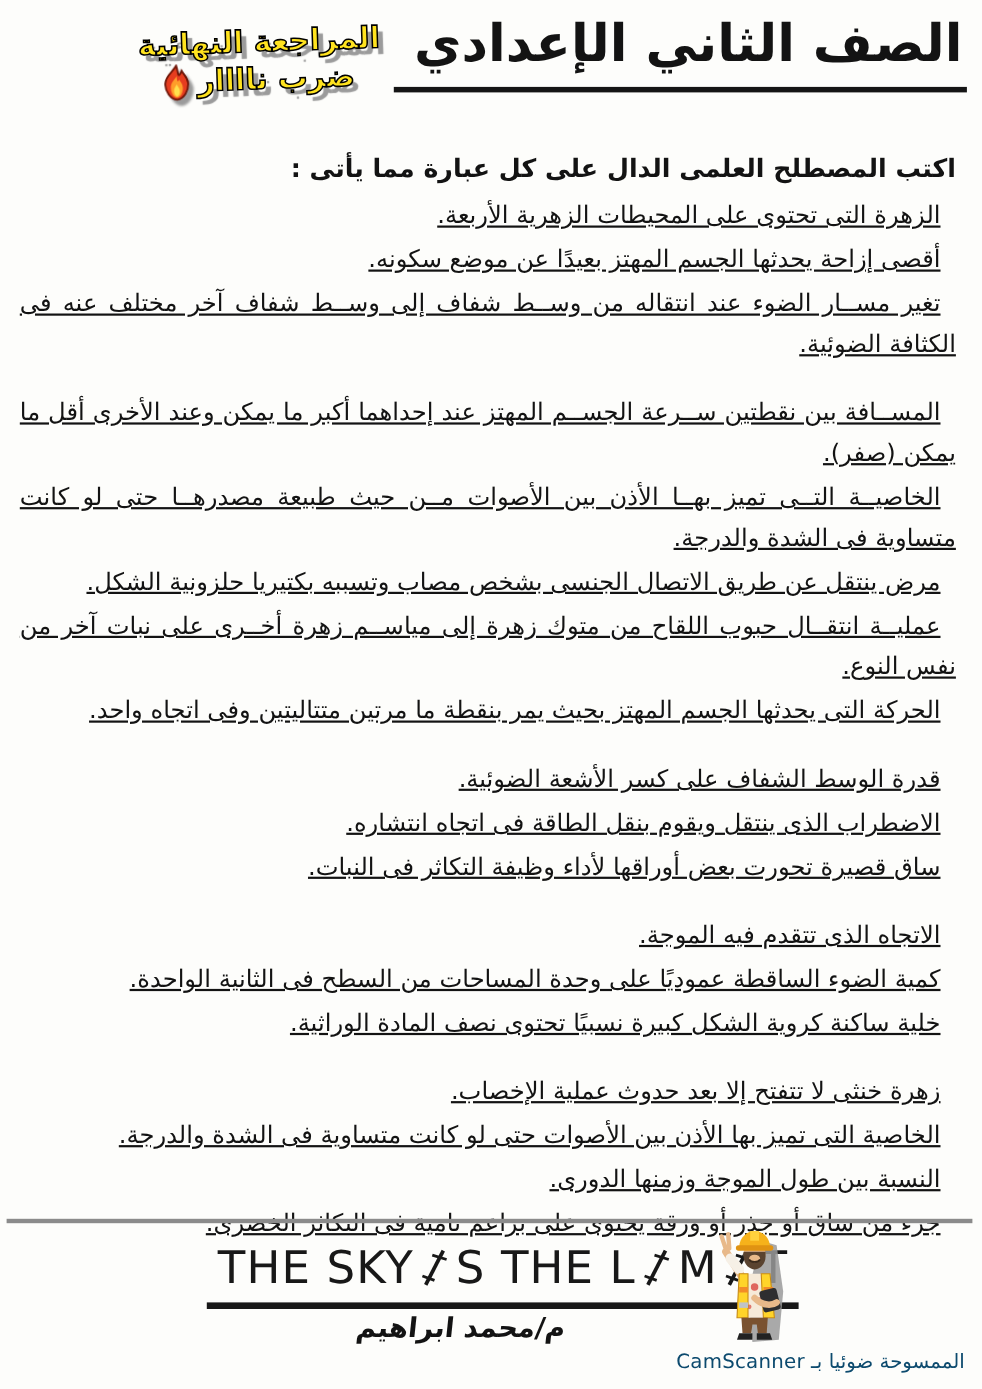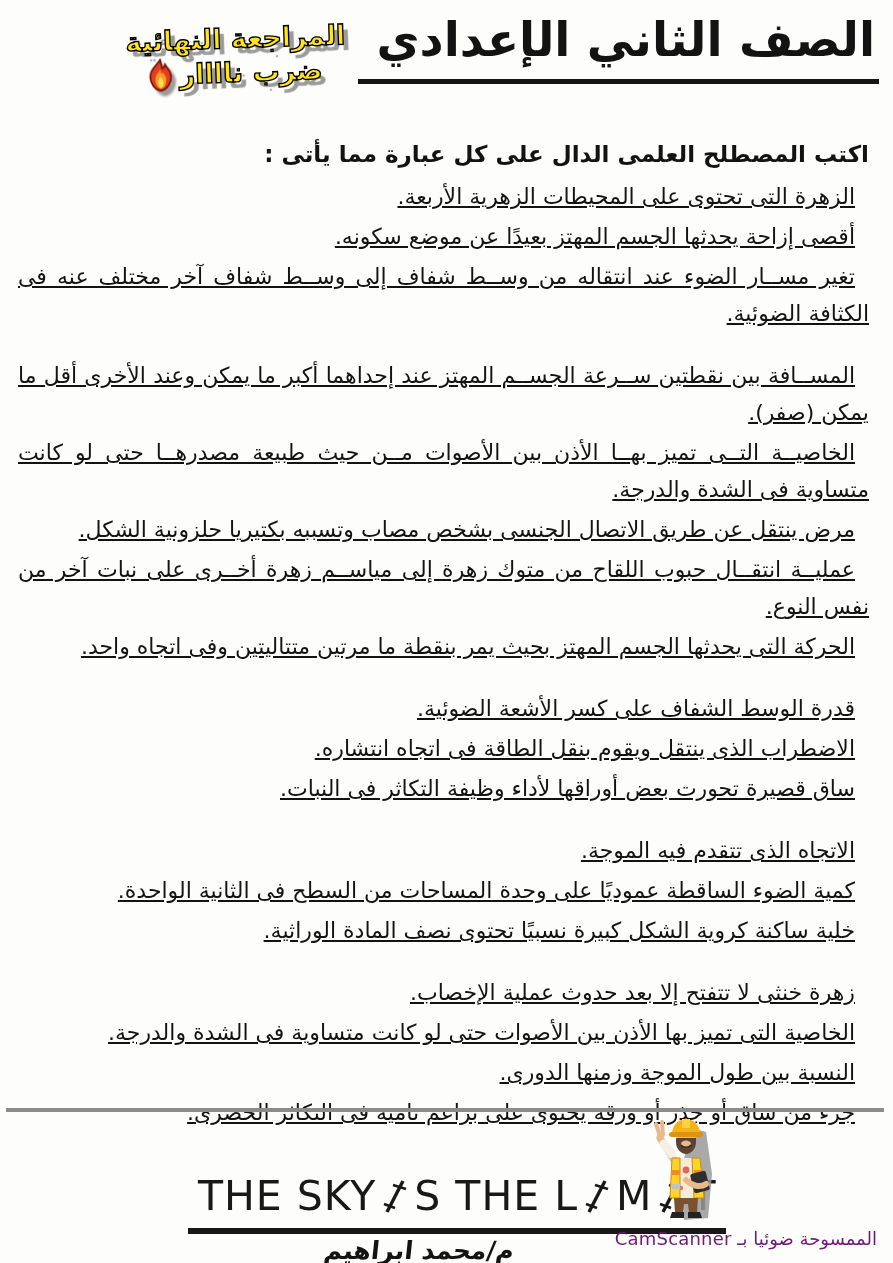--- a/index.html
+++ b/index.html
@@ -47,31 +47,30 @@
   }
   .gap{margin-top:25px;}
   
   .separator{position:absolute;top:1108px;left:6px;width:878px;height:4px;background:#8b8b8b;}
   .slogan-block{position:absolute;top:1126px;left:188px;width:462px;text-align:center;}
   .slogan{
     display:inline-flex;align-items:center;justify-content:center;gap:6px;
     font-size:41px;letter-spacing:1px;color:#181818;
     border-bottom:6px solid #181818;padding:2px 10px 8px 10px;
     white-space:nowrap;
-    margin-top:44px;
   }
   .pencil{width:24px;height:38px;margin:0 1px;}
   .signature{
     direction:rtl;font-weight:900;font-size:25px;margin-top:2px;
     transform:skewX(-6deg);
   }
   .worker{position:absolute;top:1114px;left:634px;width:104px;height:112px;}
   .scan-note{
     position:absolute;top:1228px;right:16px;direction:rtl;
-    font-size:18px;color:#701a75;letter-spacing:.2px;
+    font-size:18px;color:#0c4a6e;letter-spacing:.2px;
   }
   .scan-note .brand{font-weight:500;}
 </style>
 </head>
 <body>
 
 <div class="page">
 
   <div class="header">
     <div class="badge">

